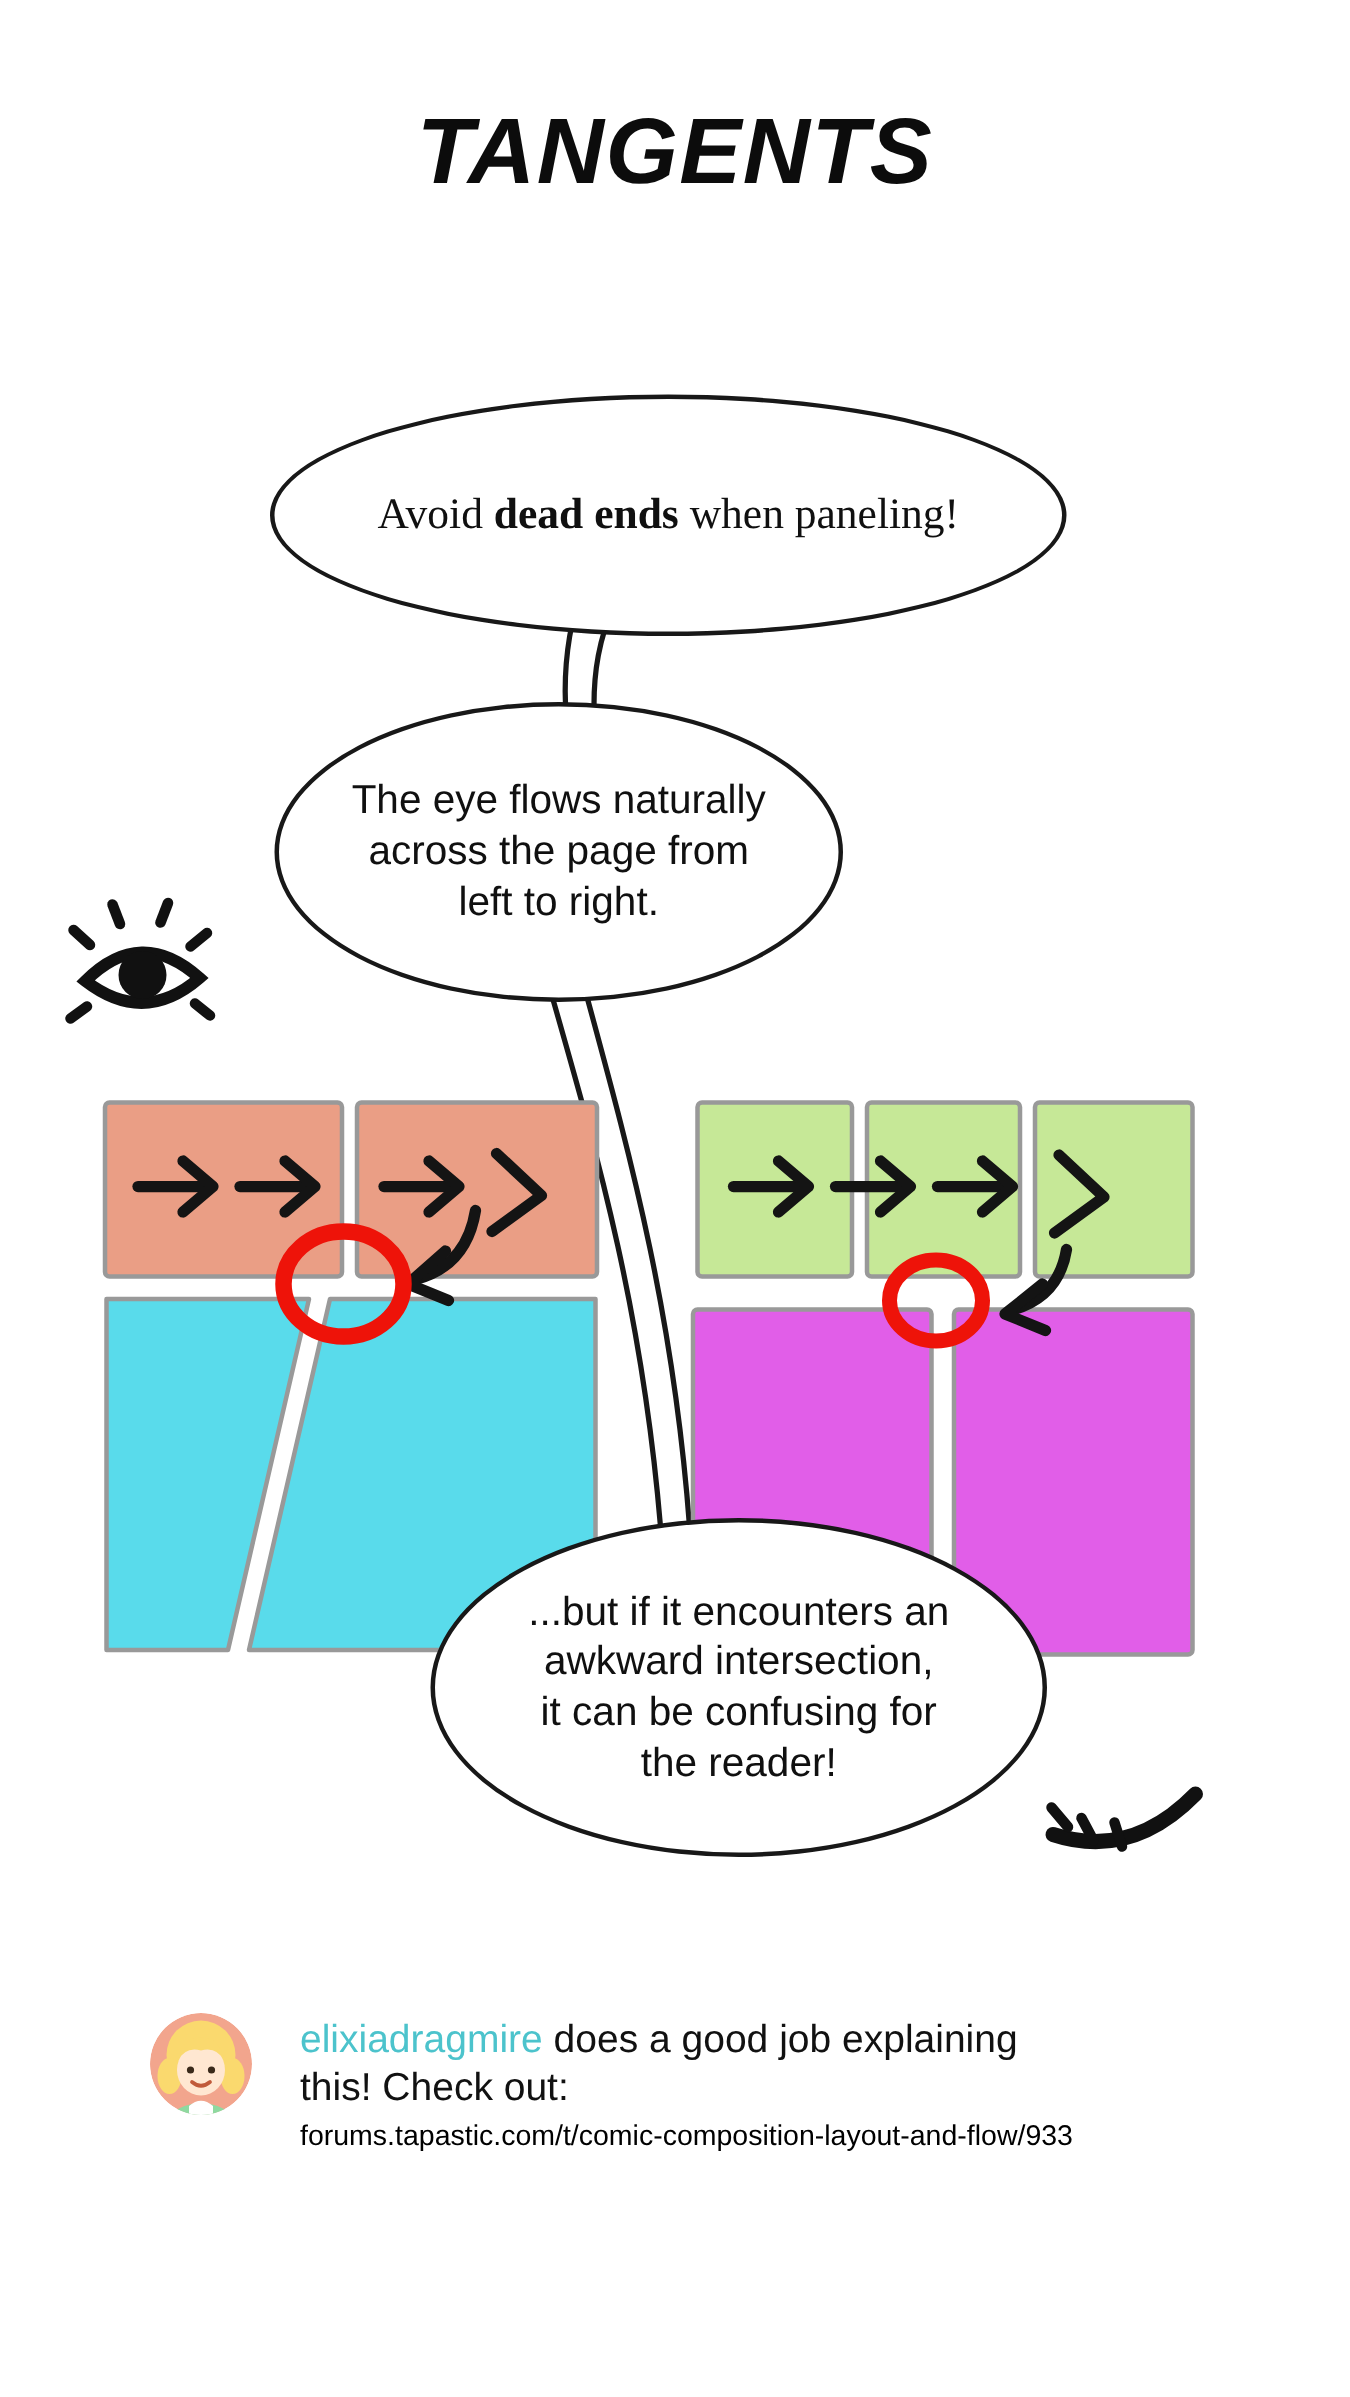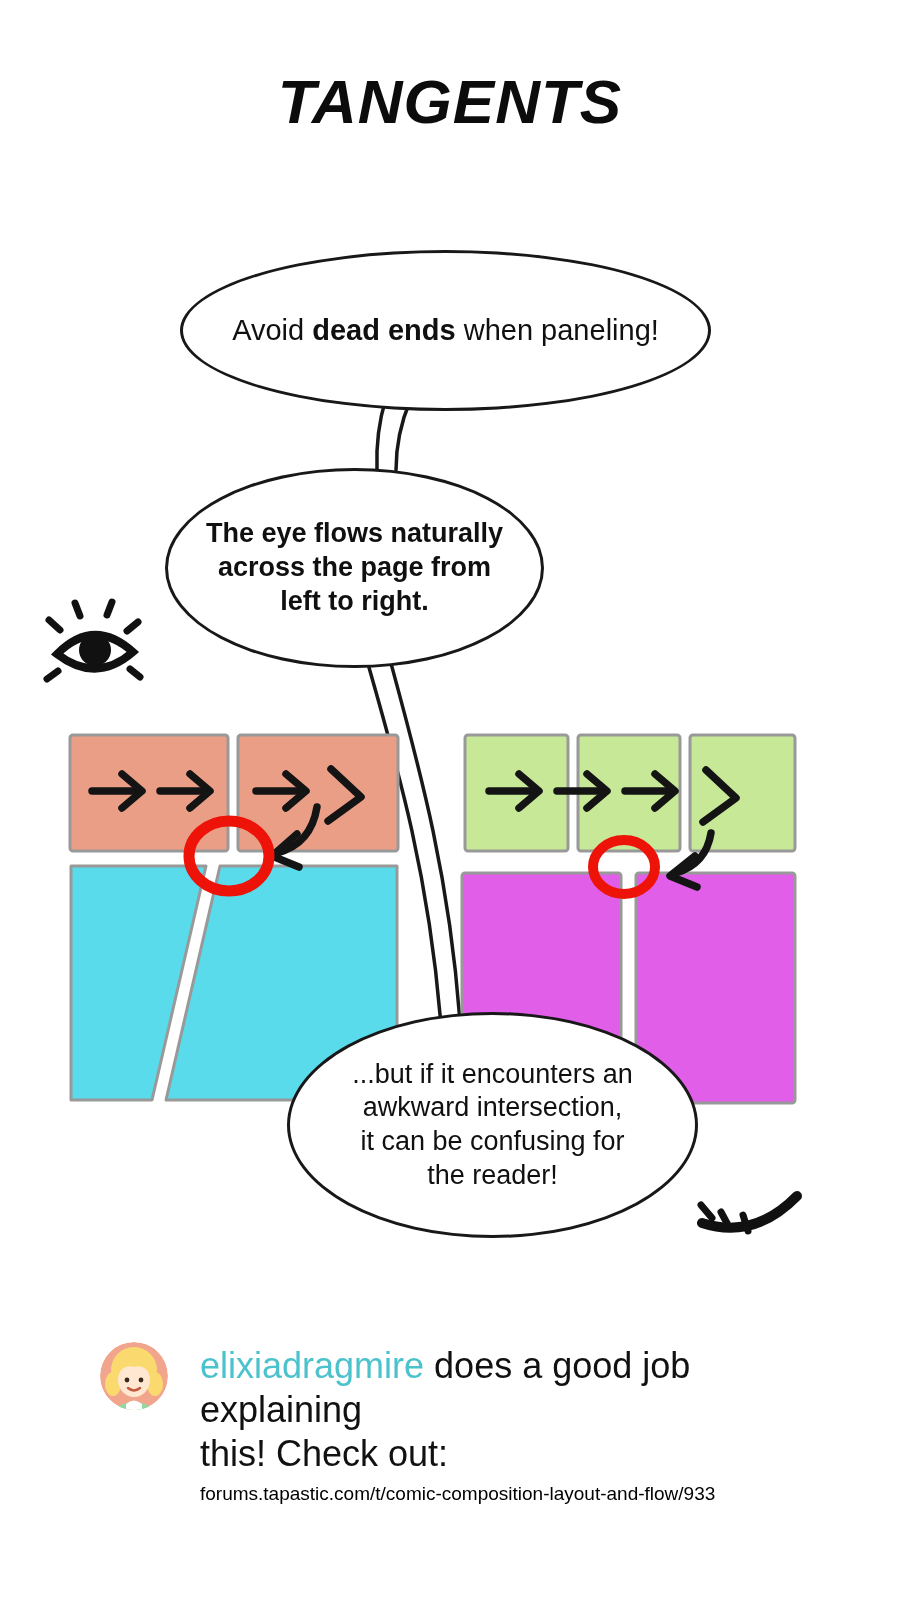--- a/index.html
+++ b/index.html
@@ -5,27 +5,27 @@
   html,body{margin:0;padding:0;background:#fff;}
   .page{position:relative;width:900px;height:1598px;background:#ffffff;overflow:hidden;
         font-family:"Liberation Sans",sans-serif;color:#141414;}
   .title{position:absolute;top:66px;left:0;width:100%;margin:0;text-align:center;
          font-size:62px;font-weight:800;letter-spacing:1px;color:#0c0c0c;font-style:italic;}
   .art{position:absolute;left:0;top:0;z-index:5;}
   .bubble{position:absolute;z-index:10;background:#ffffff;border:3.5px solid #181818;
           border-radius:50%;display:flex;align-items:center;justify-content:center;
           text-align:center;color:#101010;}
   .bubble p{margin:0;white-space:pre-line;line-height:1.25;}
-  .b1{left:180px;top:250px;width:525px;height:155px;font-size:29px;}
-  .b2{left:165px;top:468px;width:373px;height:194px;font-size:27px;font-weight:bold;}
+  .b1{left:180px;top:263px;width:525px;height:155px;font-size:29px;font-family:Liberation Serif, serif;}
+  .b2{left:183px;top:468px;width:373px;height:194px;font-size:27px;}
   .b3{left:287px;top:1012px;width:405px;height:220px;font-size:27px;}
   .avatar{position:absolute;left:100px;top:1342px;width:68px;height:68px;border-radius:50%;
           overflow:hidden;z-index:12;}
   .footer-text{position:absolute;left:200px;top:1344px;width:640px;z-index:12;}
-  .credit{margin:0;font-size:36px;line-height:1.22;white-space:pre-line;color:#111;}
+  .credit{margin:0;font-size:26px;line-height:1.22;white-space:pre-line;color:#111;}
   .username{color:#4CC3CC;}
   .url{margin:7px 0 0 0;font-size:19px;color:#000000;}
 </style>
 </head>
 <body>
 
 <div class="page">
 
   <h1 class="title">TANGENTS</h1>
 

